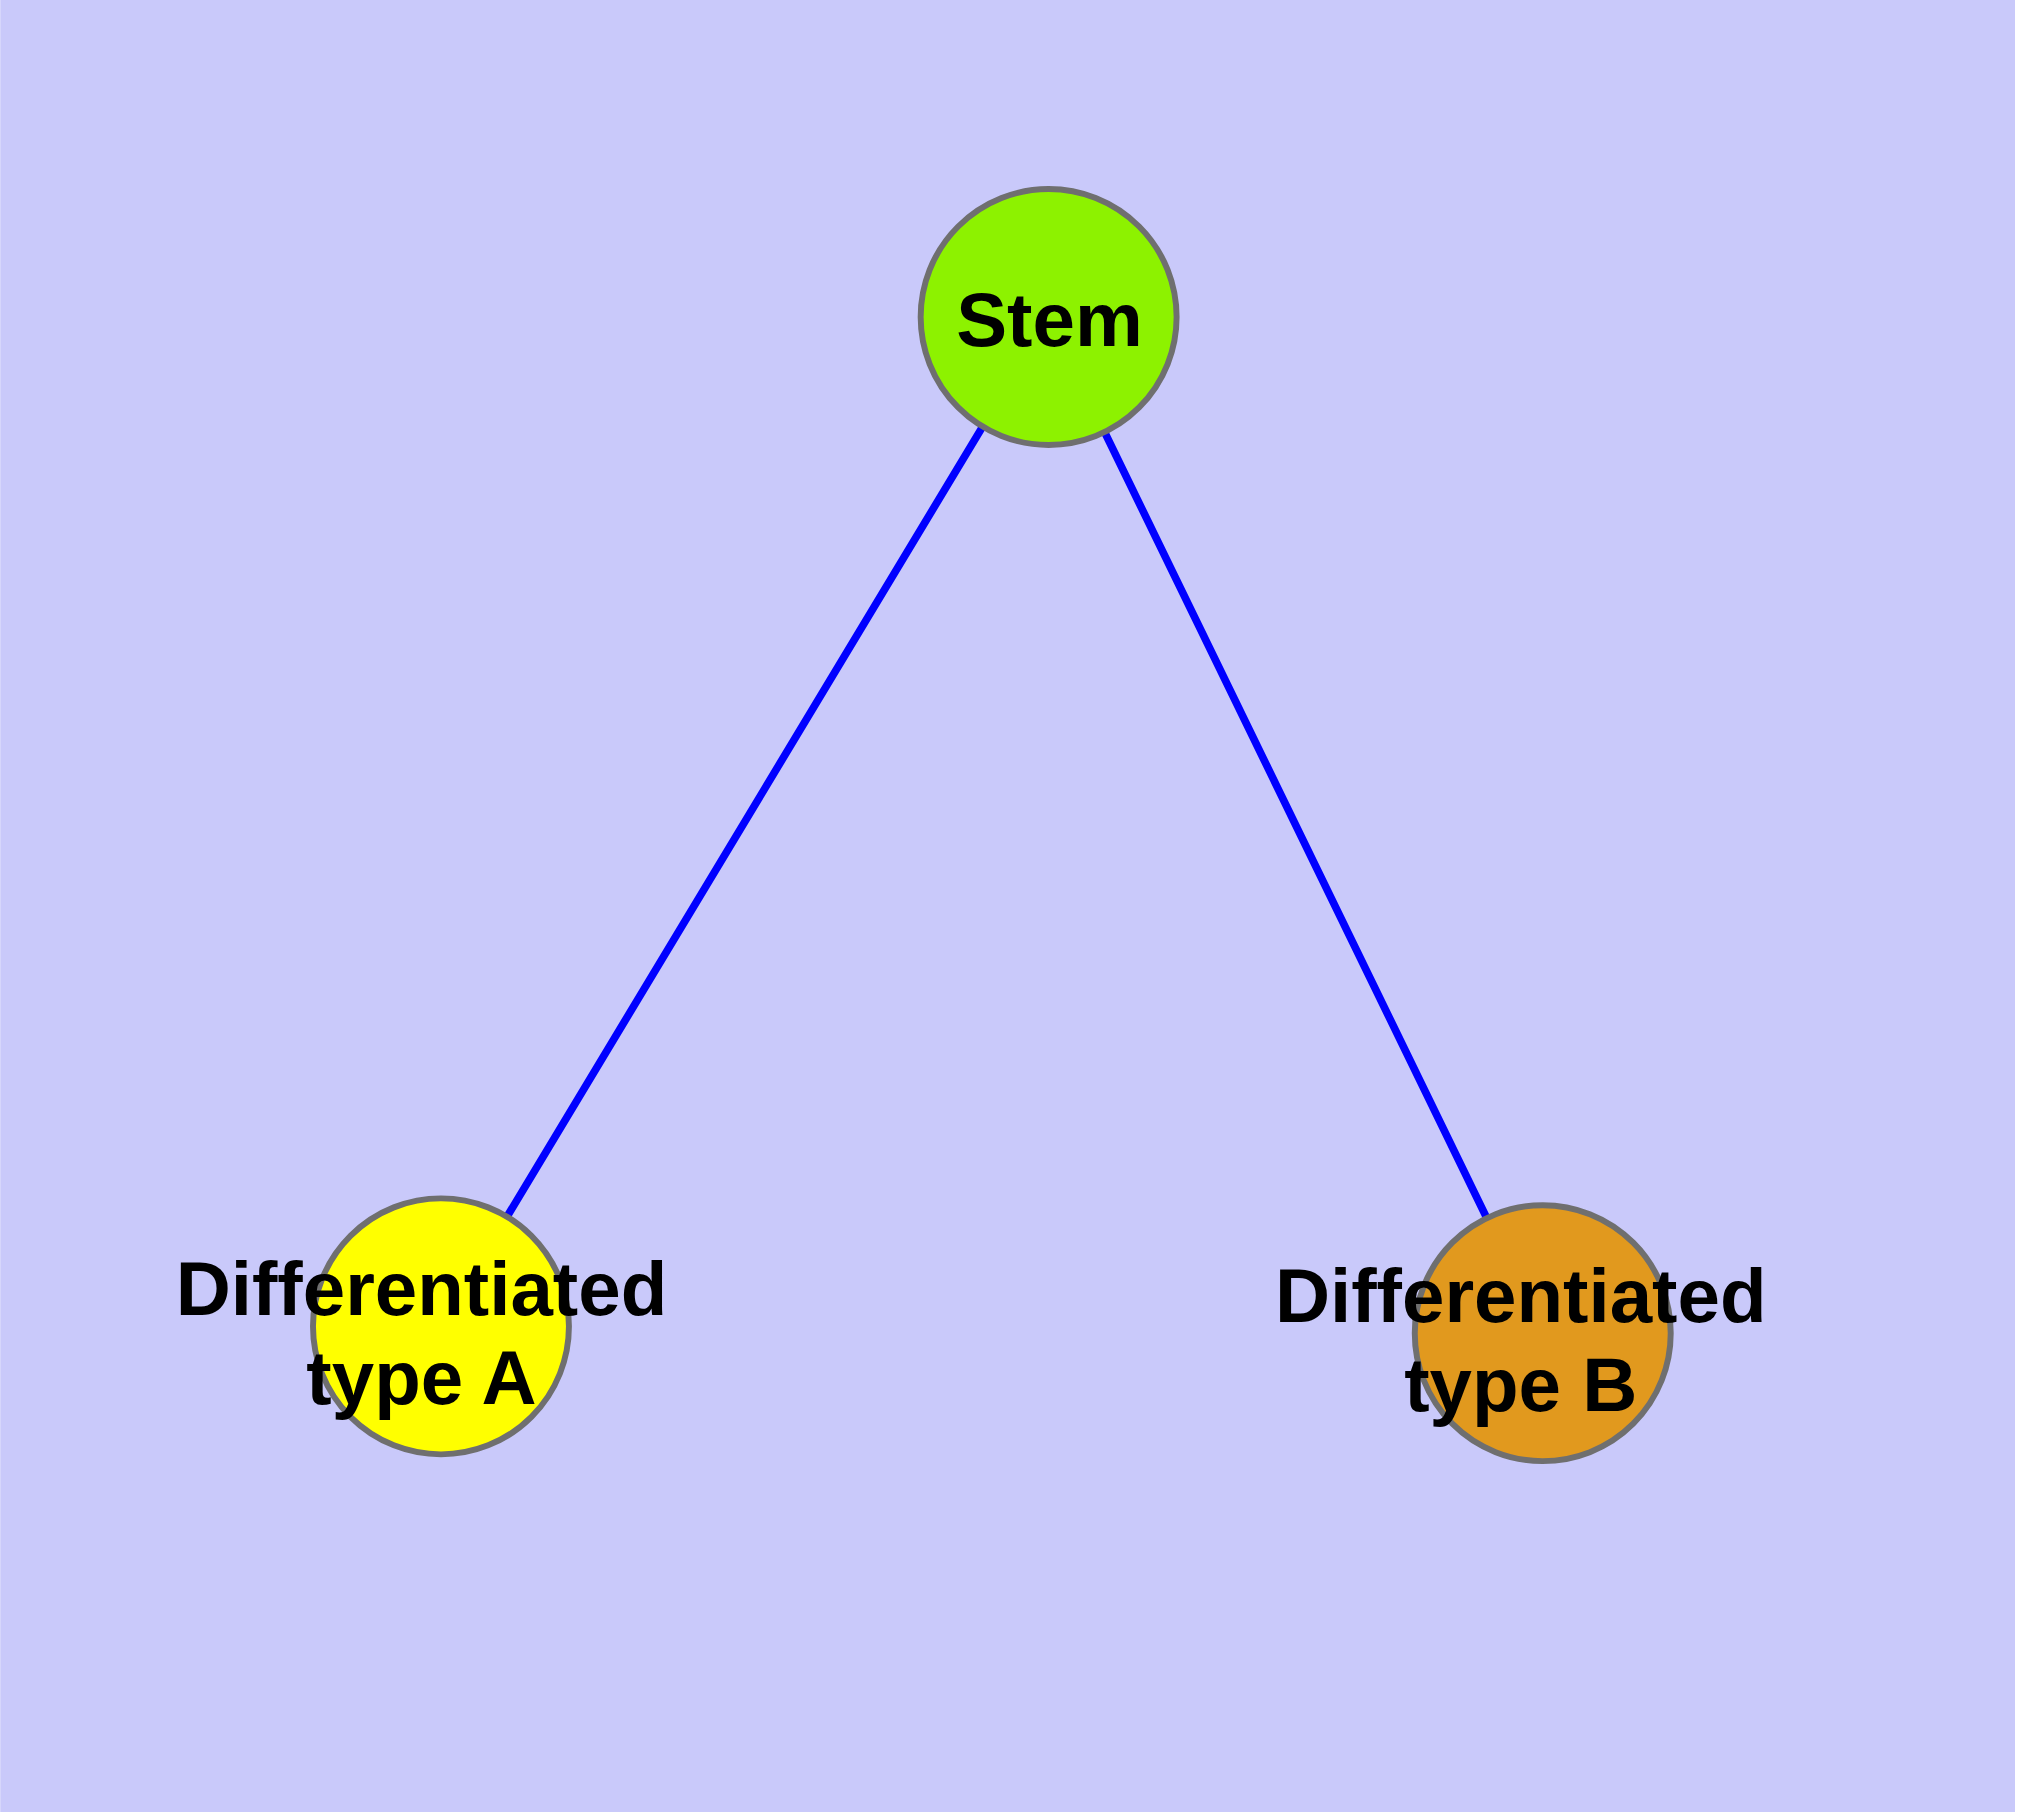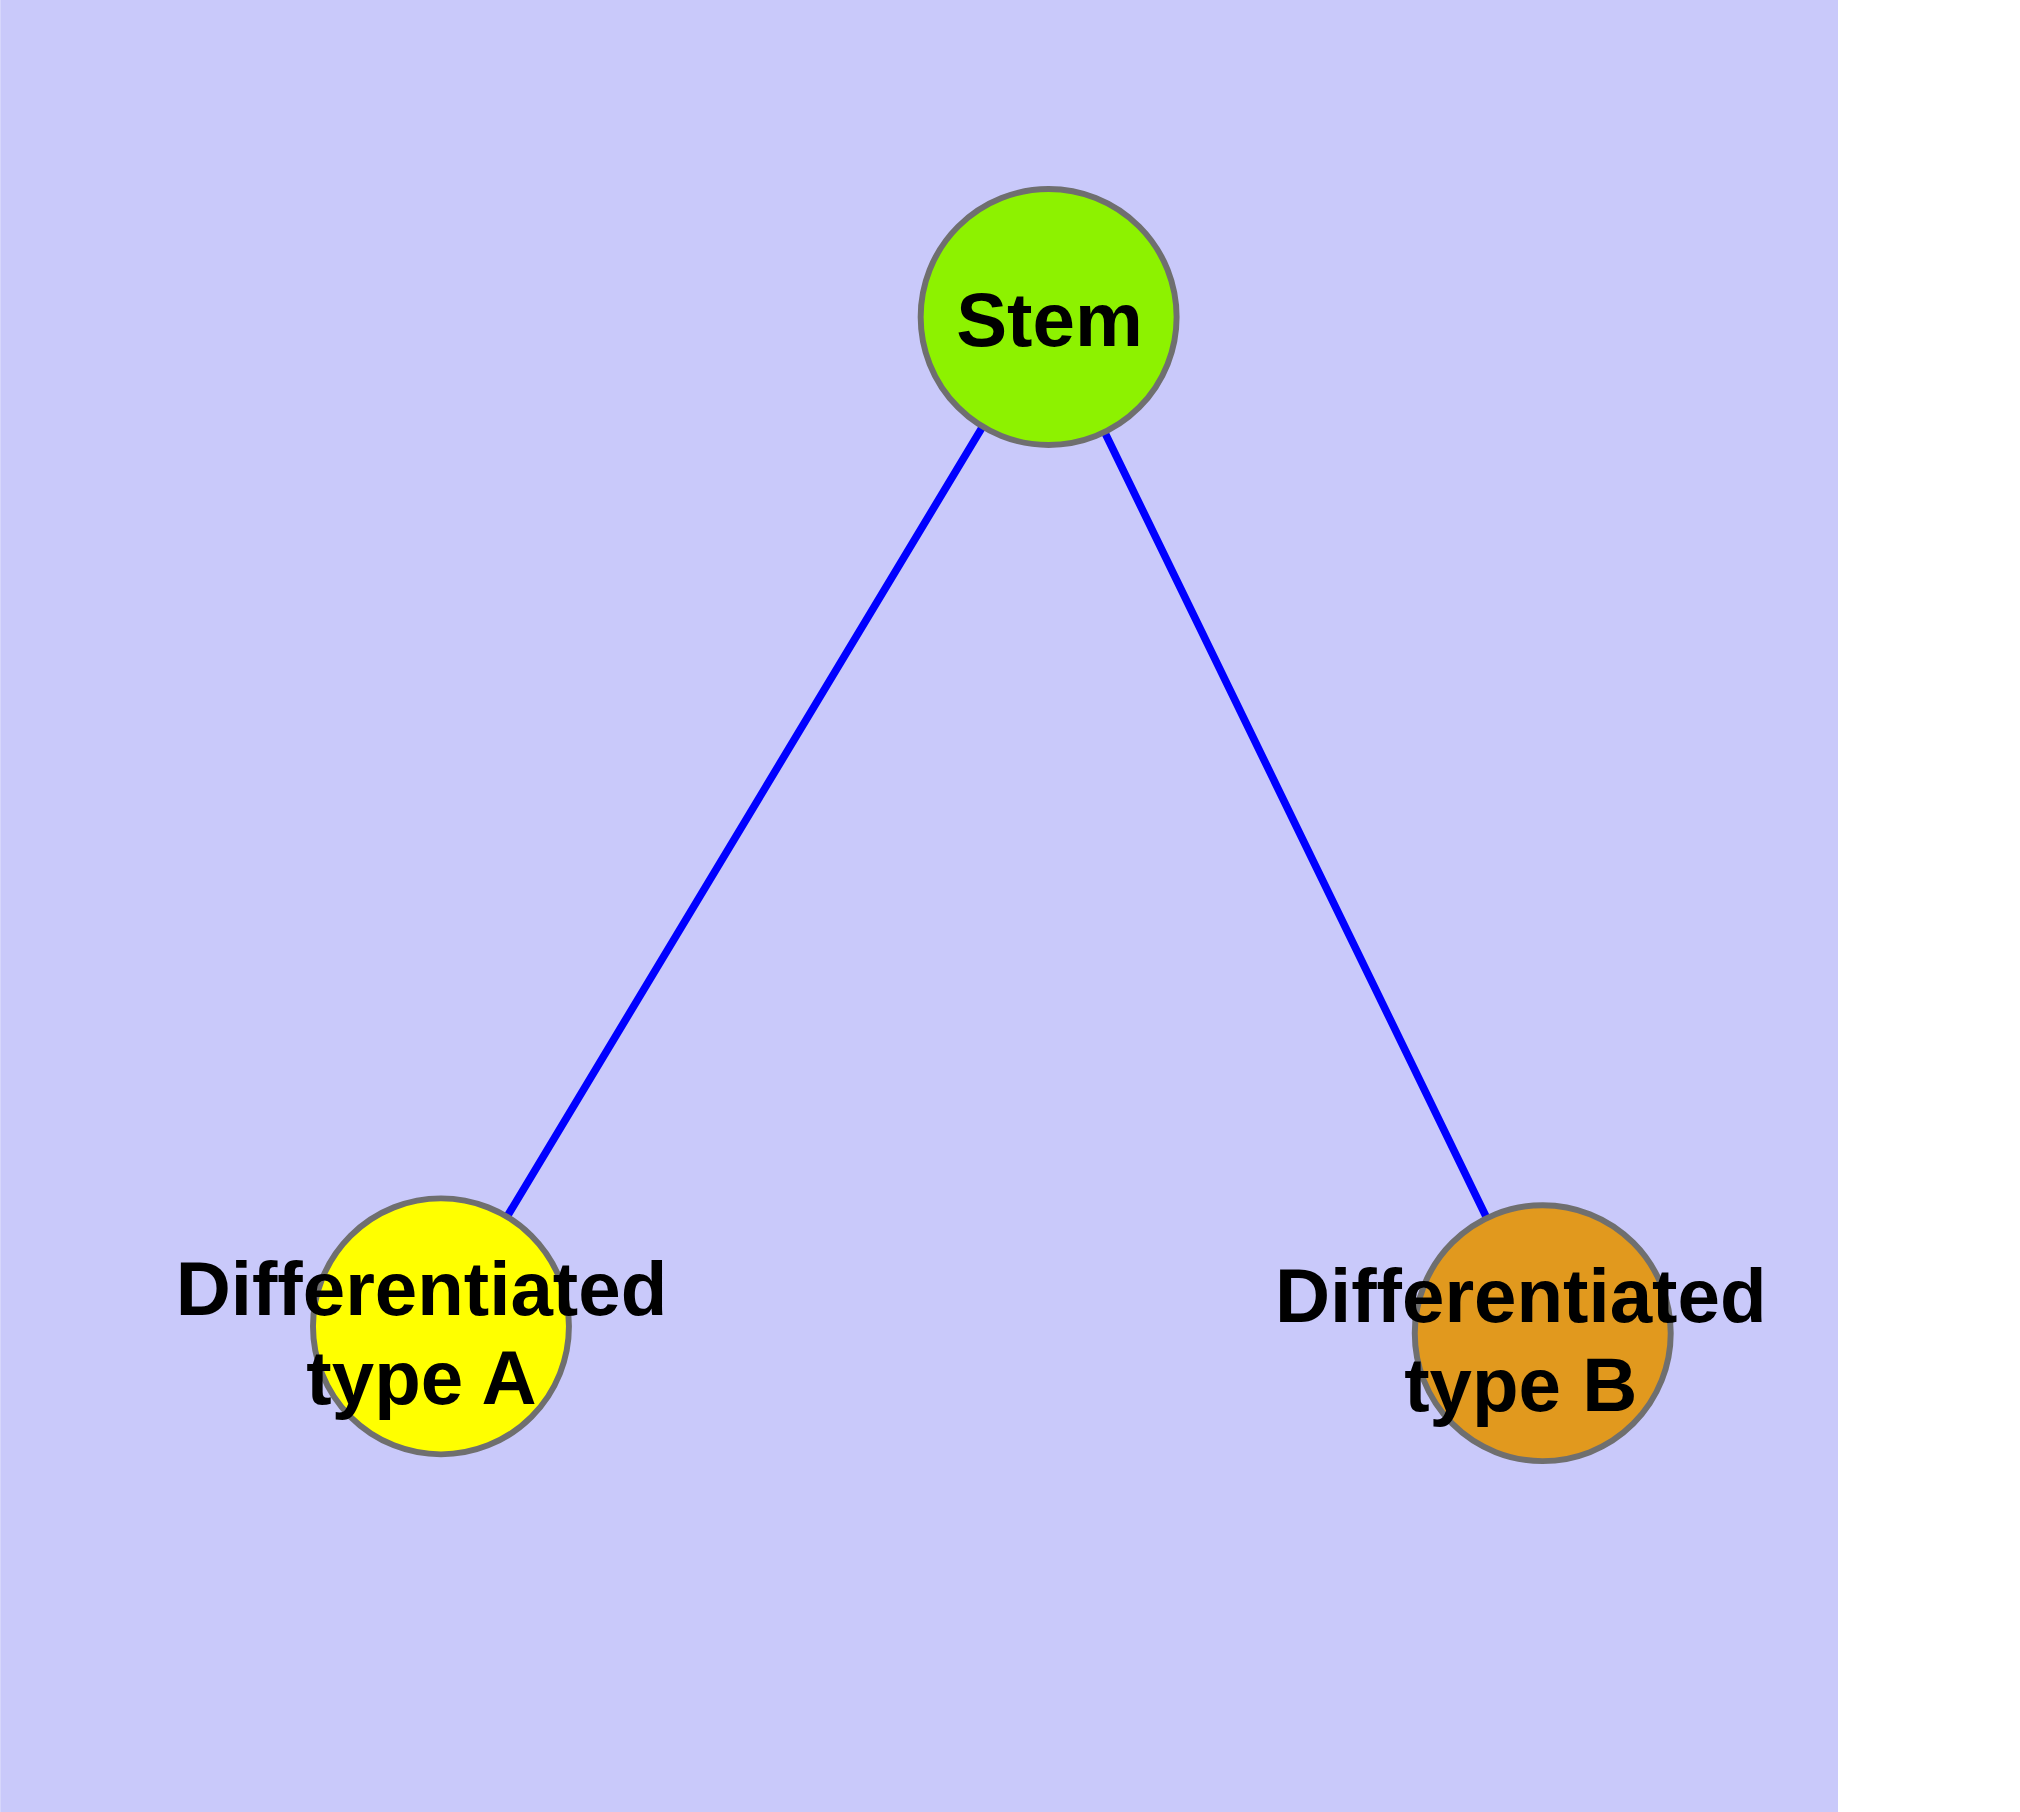--- a/index.html
+++ b/index.html
@@ -3,21 +3,21 @@
 <meta charset="utf-8">
 <style>
   html, body {
     margin: 0;
     padding: 0;
   }
   body {
     font-family: "Liberation Sans", sans-serif;
   }
   .canvas-wrap {
-    width: 1838px;
+    width: 2015px;
     height: 1812px;
     overflow: hidden;
   }
   svg {
     display: block;
   }
   .edge {
     fill: none;
     stroke-width: 9;
     stroke-linecap: round;

